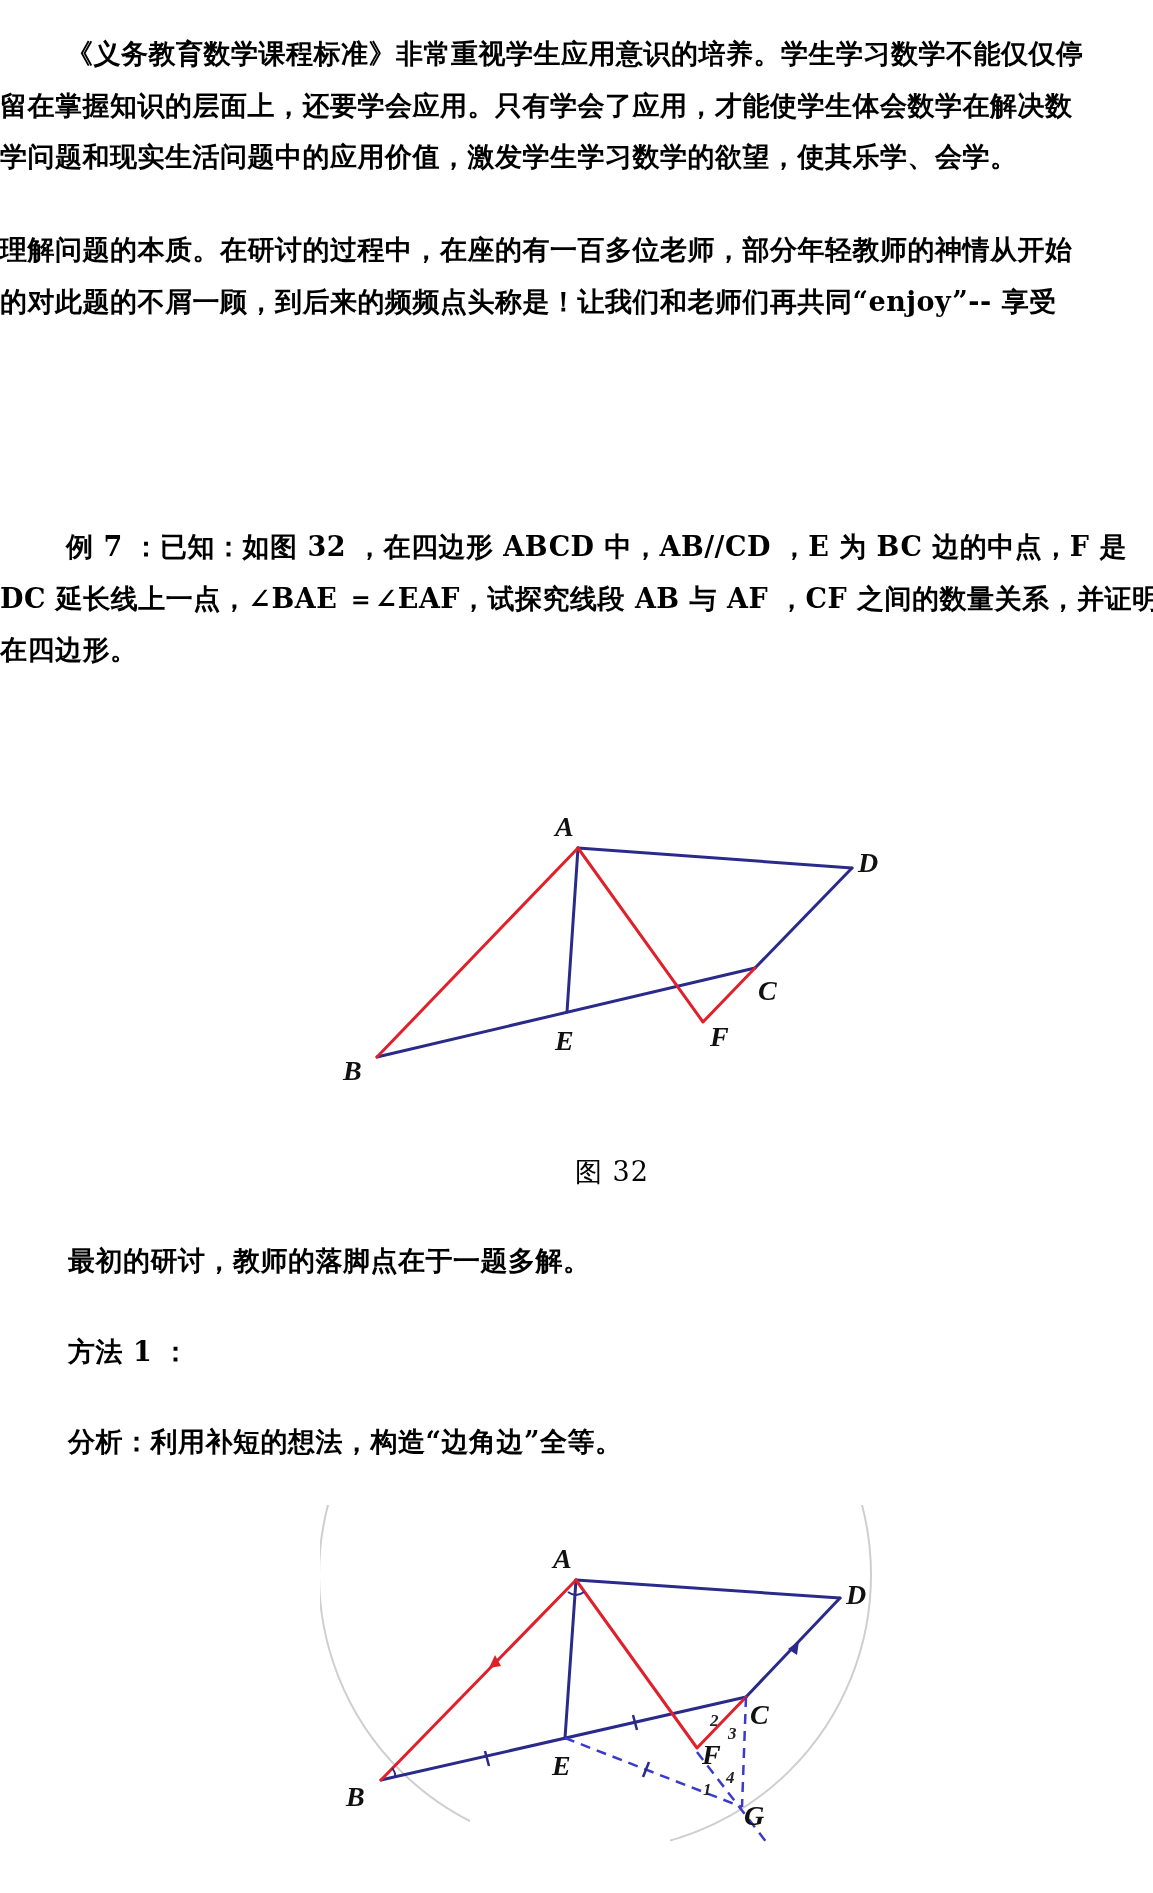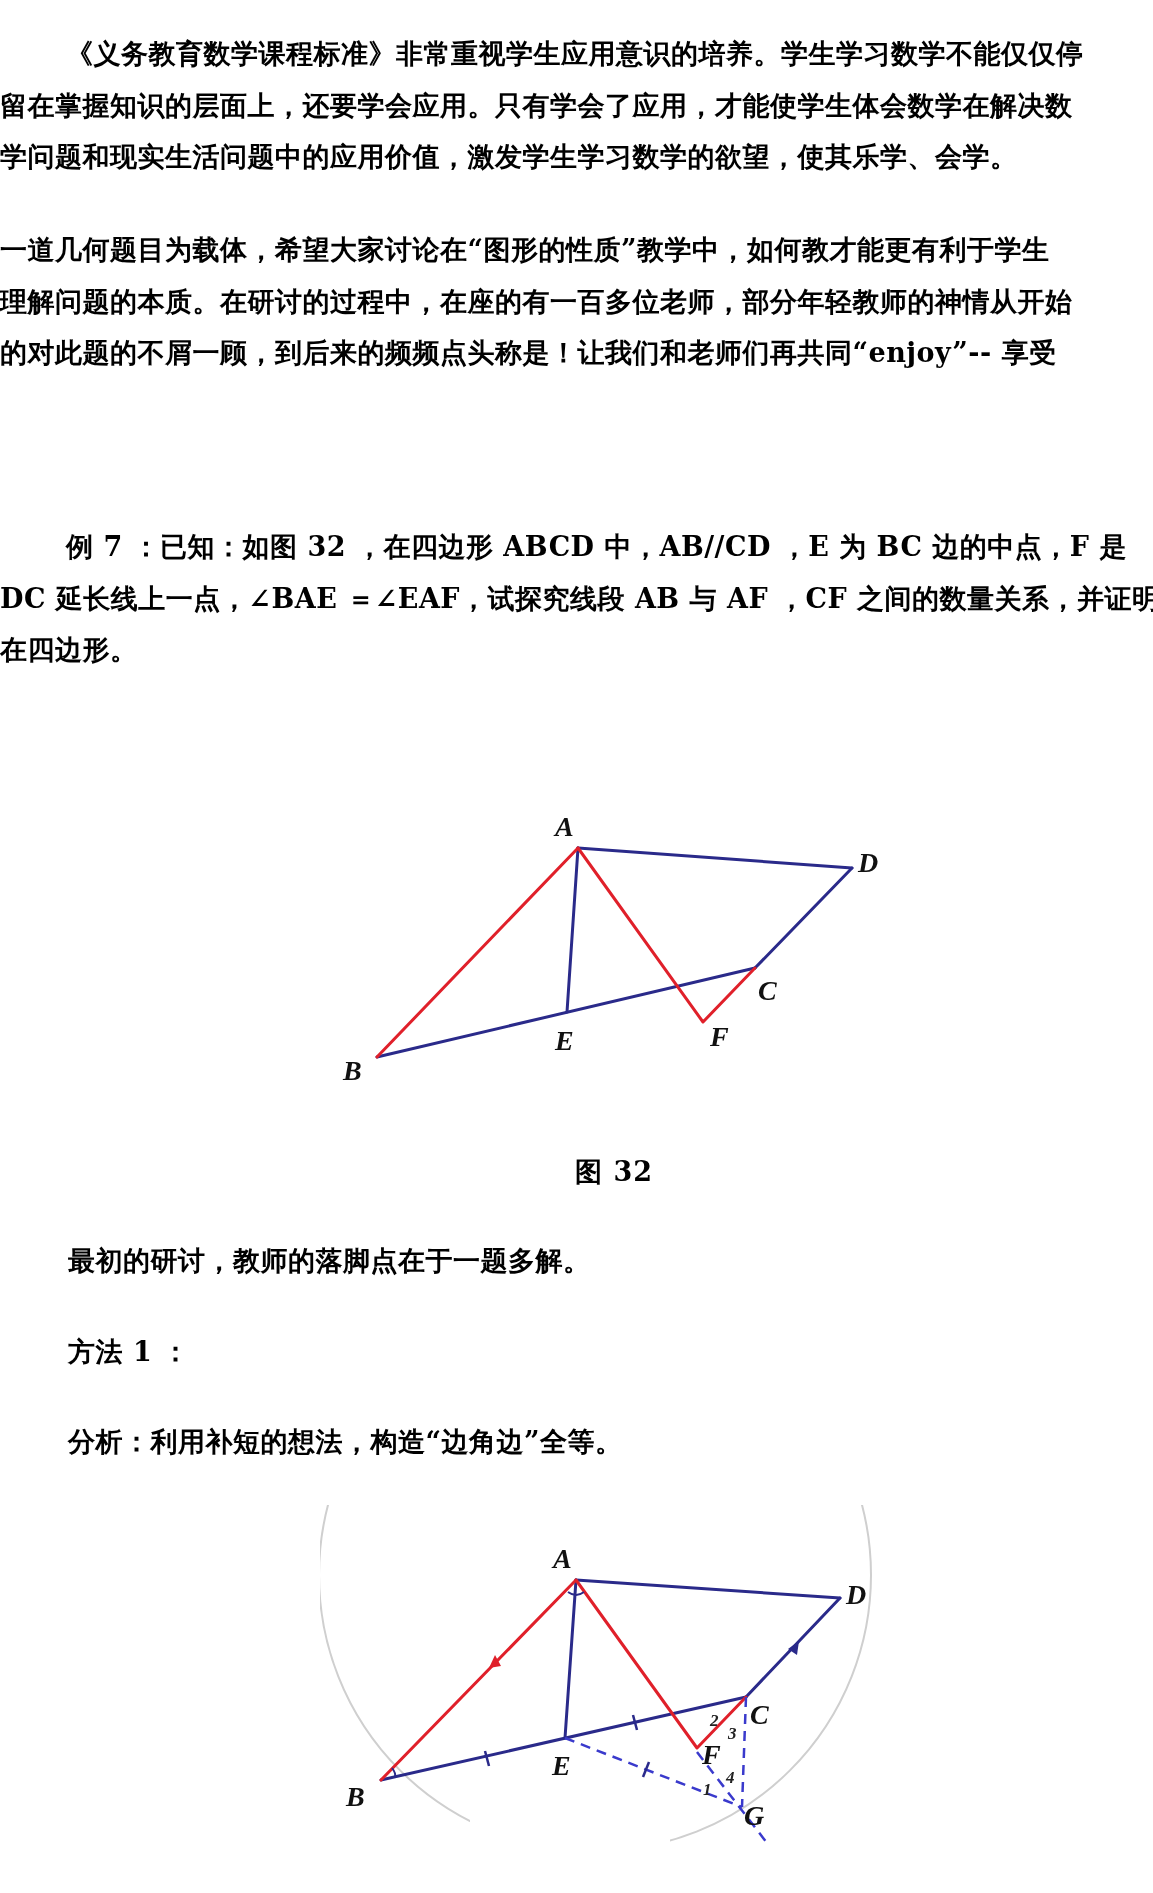--- a/index.html
+++ b/index.html
@@ -15,39 +15,38 @@
     letter-spacing: 0.5px; margin: 0; white-space: nowrap;
   }
   .para .line { display: block; height: 51.5px; }
   .para .line.indent { padding-left: 66px; }
   .single {
     position: absolute; left: 68px; font-size: 27px; font-weight: bold;
     letter-spacing: 0.5px; white-space: nowrap; line-height: 34px; margin: 0;
   }
   .caption {
     position: absolute; left: 575px; top: 1154px; font-size: 27px;
-    font-weight: bold; white-space: nowrap; letter-spacing: 1px;
+    font-weight: normal; white-space: nowrap; letter-spacing: 1px;
   }
   svg.fig { position: absolute; left: 0; }
   .lbl { font-family: "Liberation Serif", "DejaVu Serif", serif; font-style: italic; font-weight: bold; font-size: 28px; fill: #111111; }
   .num { font-family: "Liberation Serif", "DejaVu Serif", serif; font-style: italic; font-weight: bold; font-size: 17px; fill: #222222; }
 </style>
 </head>
 <body>
 
 <div class="page">
 
   <div class="para" style="top:28px;">
     <span class="line indent">《义务教育数学课程标准》非常重视学生应用意识的培养。学生学习数学不能仅仅停</span>
     <span class="line">留在掌握知识的层面上，还要学会应用。只有学会了应用，才能使学生体会数学在解决数</span>
     <span class="line">学问题和现实生活问题中的应用价值，激发学生学习数学的欲望，使其乐学、会学。</span>
   </div>
 
   <div class="para" style="top:224px;">
-    <span class="line">一道几何题目为载体，希望大家讨论在“图形的性质”教学中，如何教才能更有利于学生</span>
     <span class="line">理解问题的本质。在研讨的过程中，在座的有一百多位老师，部分年轻教师的神情从开始</span>
     <span class="line">的对此题的不屑一顾，到后来的频频点头称是！让我们和老师们再共同“enjoy”-- 享受</span>
   </div>
 
   <div class="para" style="top:521px;">
     <span class="line indent">例 7 ：已知：如图 32 ，在四边形 ABCD 中，AB//CD ，E 为 BC 边的中点，F 是</span>
     <span class="line">DC 延长线上一点，∠BAE ＝∠EAF，试探究线段 AB 与 AF ，CF 之间的数量关系，并证明</span>
     <span class="line">在四边形。</span>
   </div>
 

